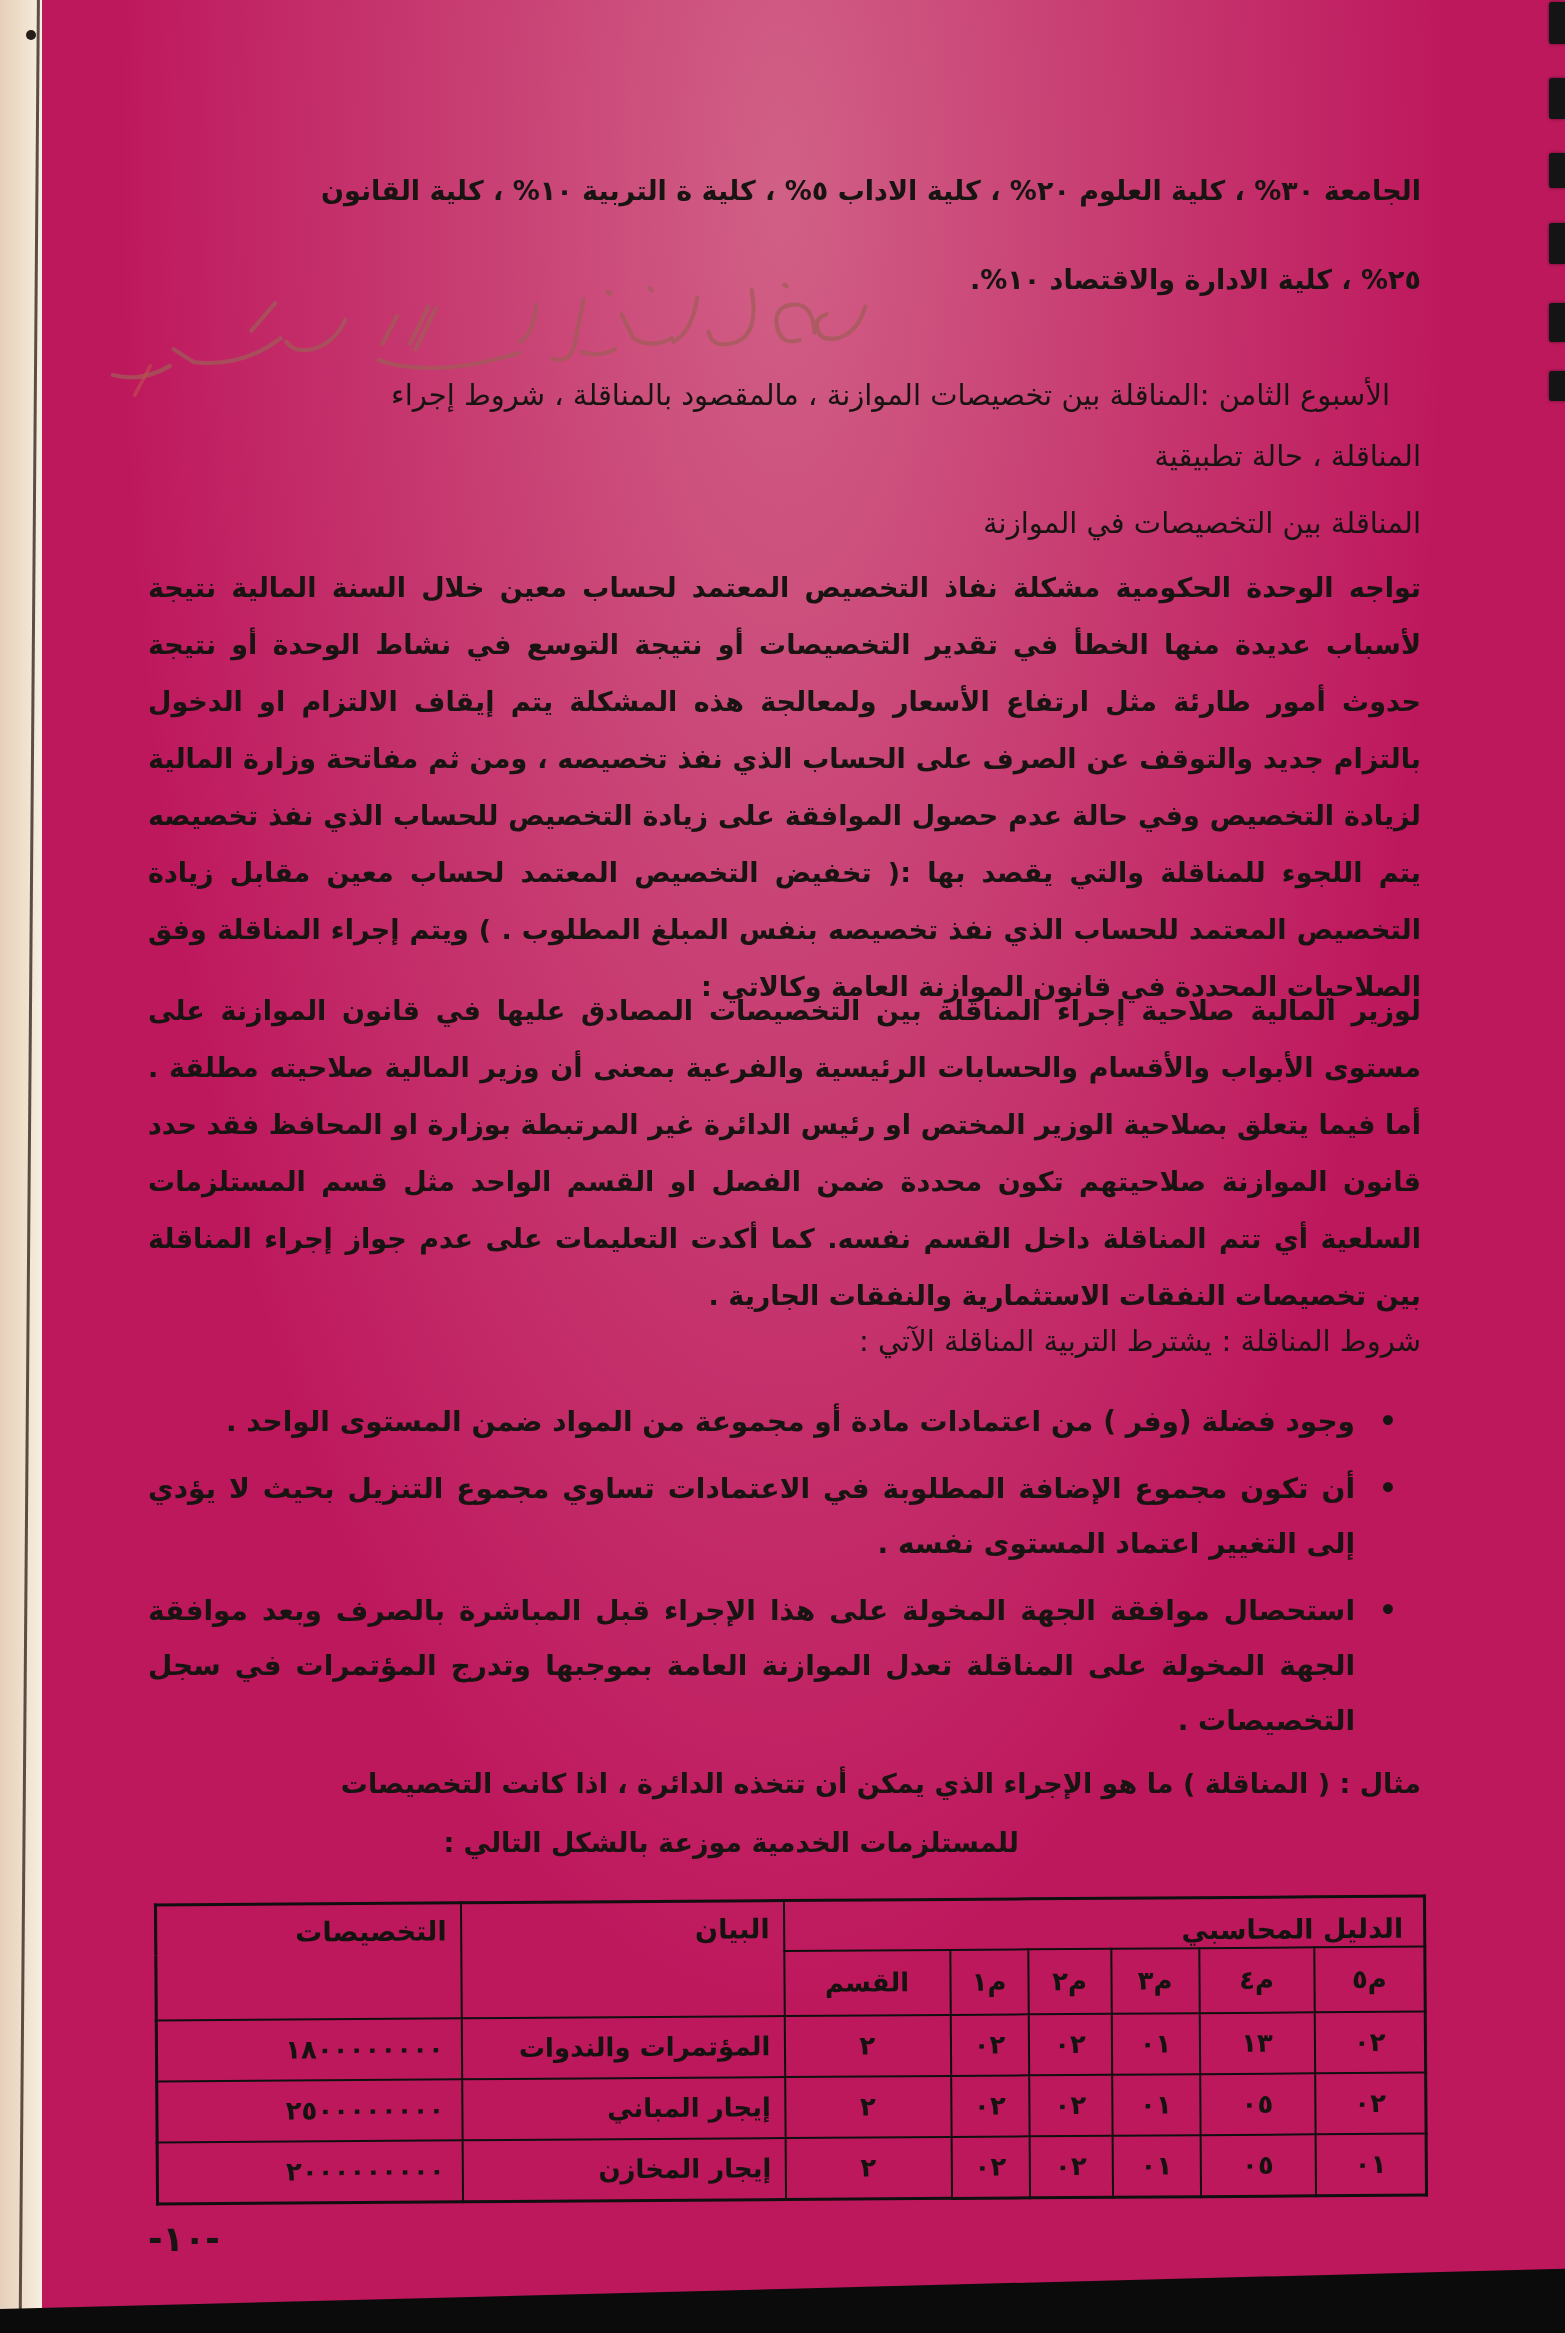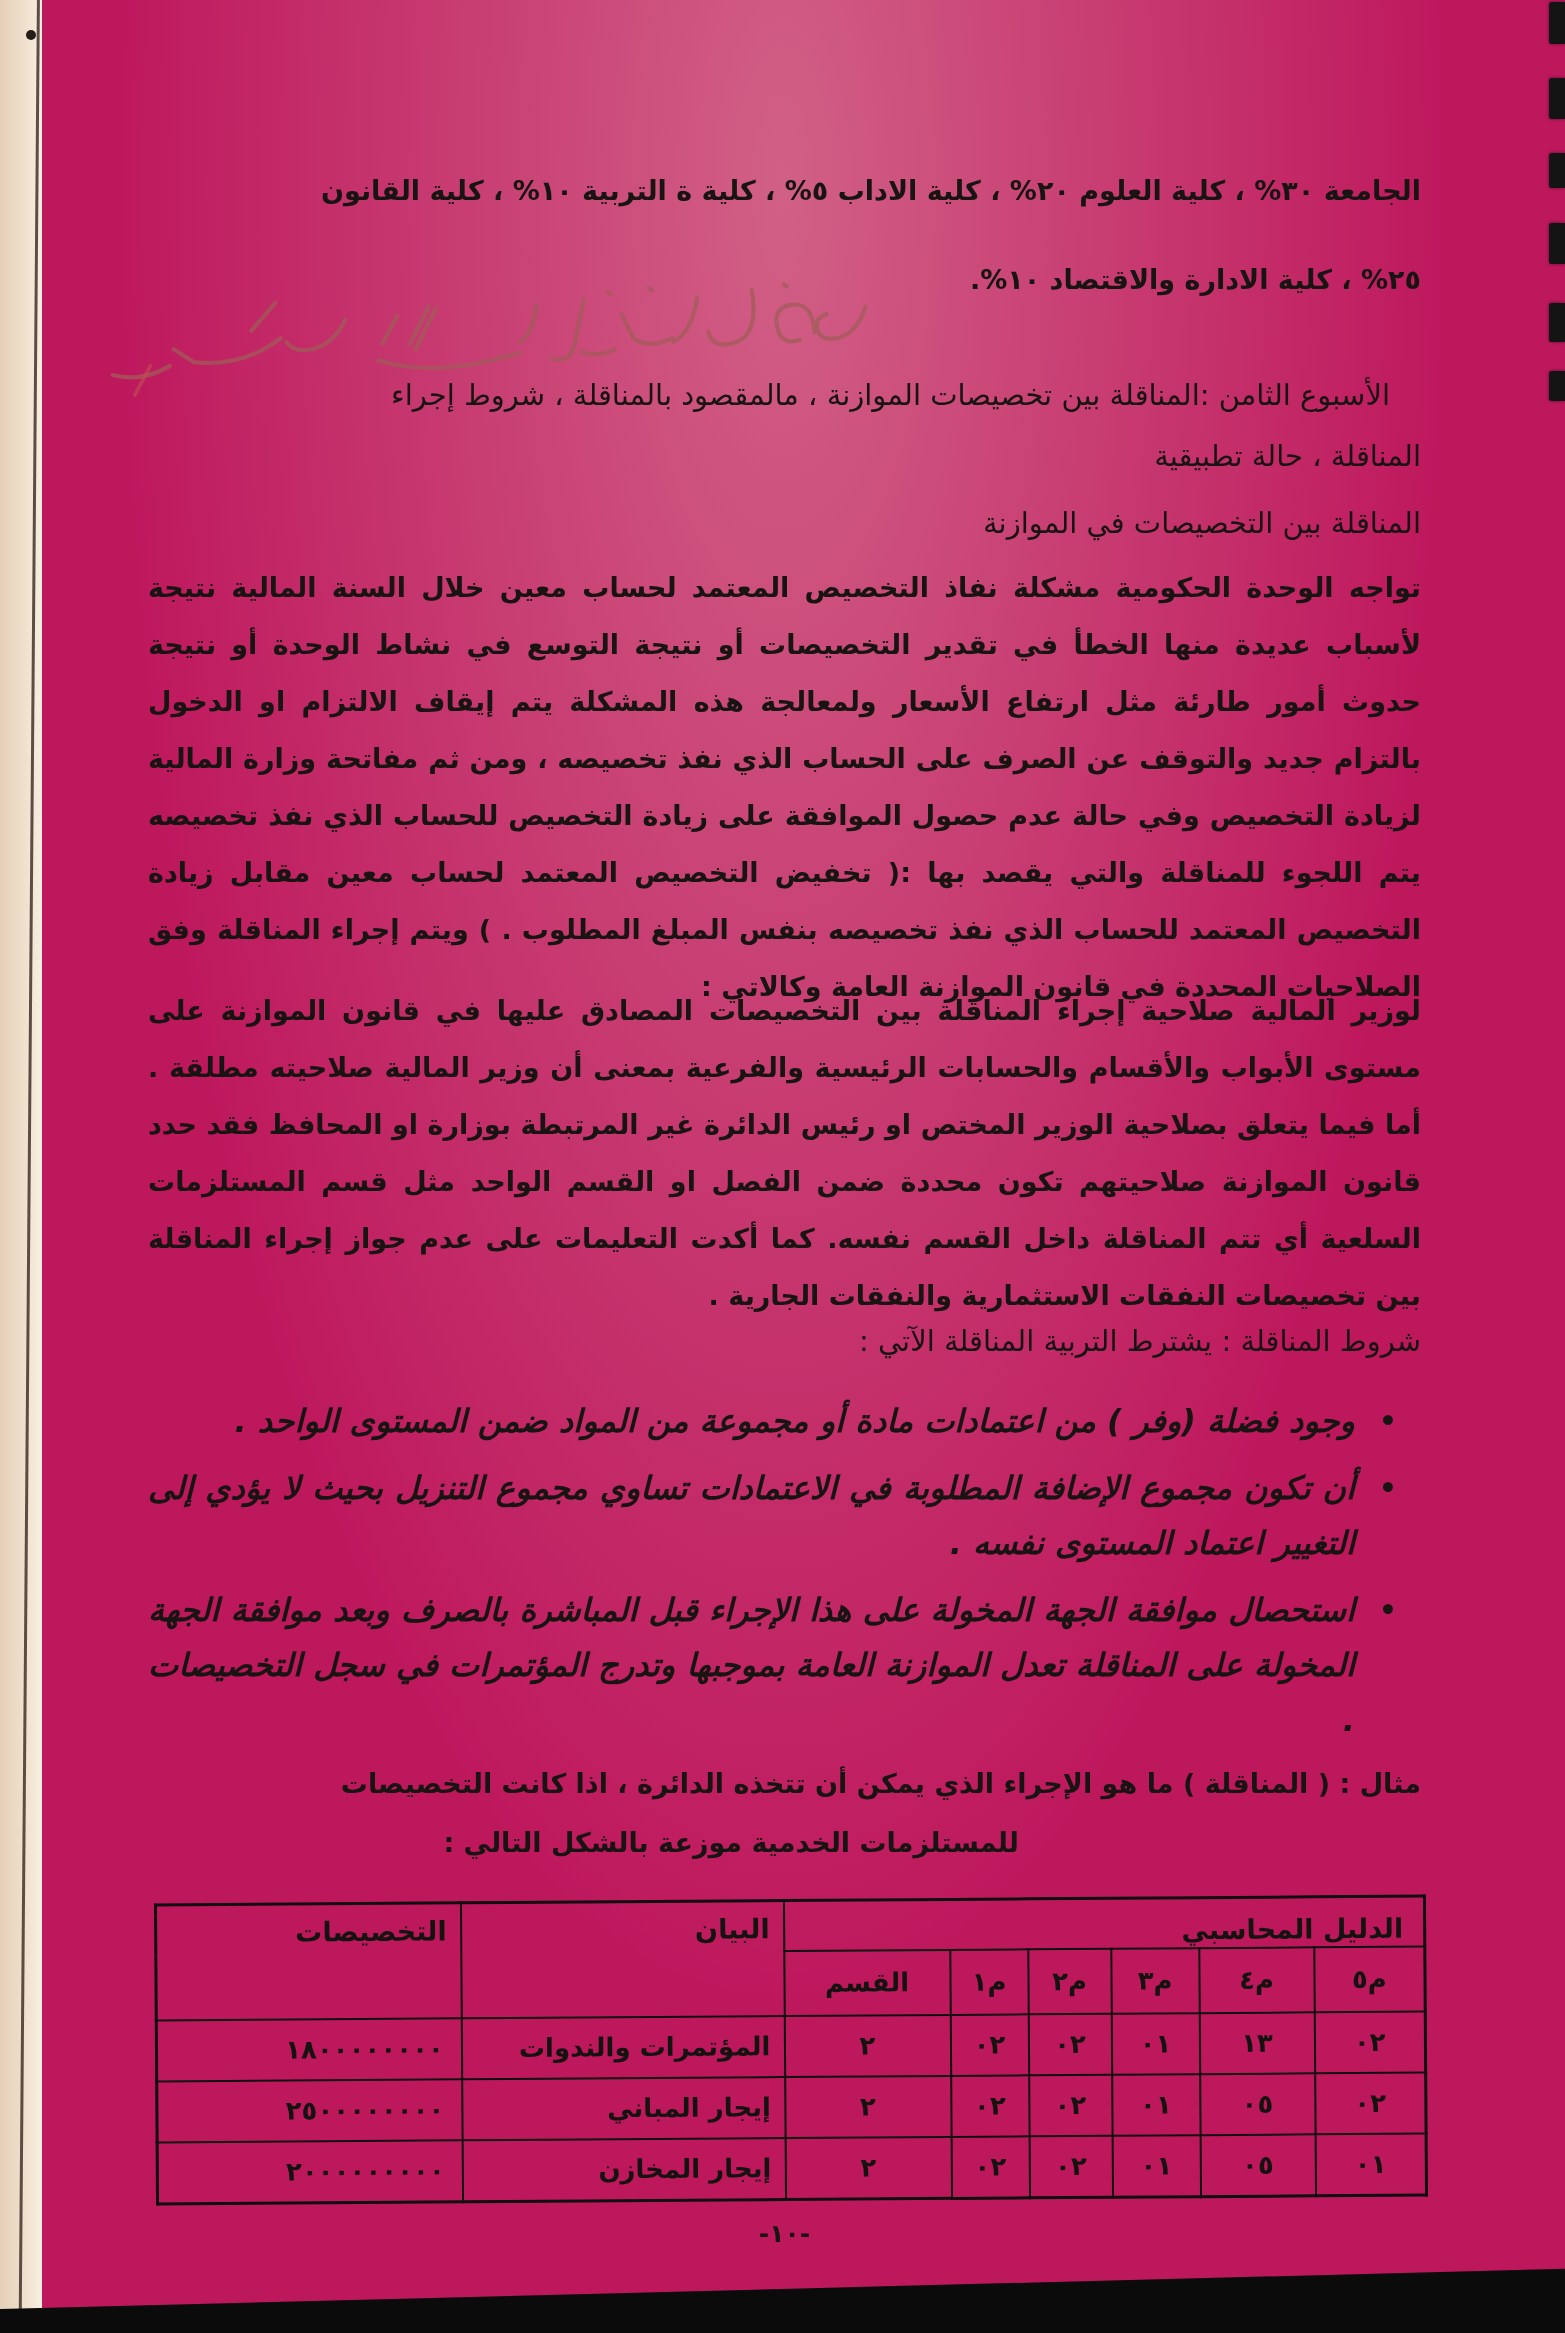--- a/index.html
+++ b/index.html
@@ -23,35 +23,35 @@
         box-shadow:0 0 3.7px rgba(0,0,0,.5);}
   .bottom-bar{position:absolute;left:0;bottom:0;width:1565px;height:66px;background:#0b0b0b;
         clip-path:polygon(0 42px,100% 1.8px,100% 100%,0 100%);}
   
   .handwriting{position:absolute;left:85px;top:277px;width:796px;height:126px;}
   .red-tick{position:absolute;left:133px;top:364px;width:20px;height:33px;}
   
   .bullets{position:absolute;left:148px;right:144px;direction:rtl;}
   .bullet{display:flex;direction:rtl;margin-bottom:12px;}
   .bullet .dot{flex:0 0 66px;text-align:center;font-size:28px;line-height:55px;font-weight:bold;}
-  .bullet .btxt{flex:1;font-size:32px;font-weight:bold;line-height:55px;text-align:justify;font-style:italic;}
+  .bullet .btxt{flex:1;font-size:28px;font-weight:bold;line-height:55px;text-align:justify;}
   
   .tbl-wrap{position:absolute;left:155px;right:138px;top:1899px;transform:rotate(-0.4deg);}
   table{border-collapse:collapse;width:100%;direction:rtl;table-layout:fixed;
         font-family:"DejaVu Sans",sans-serif;}
   td{border:2.8px solid #0f0f0f;font-size:26px;font-weight:bold;color:#151310;}
   table{border:3.7px solid #0f0f0f;}
   .gh{height:46px;text-align:right;padding:0 20px 1.8px 0;vertical-align:bottom;font-size:27px;}
   .sh{height:61px;text-align:center;vertical-align:middle;}
   .hv{vertical-align:top;text-align:right;padding:11px 13px 0 0;font-size:27px;}
   .dr td{height:57px;text-align:center;}
   .dr .bayan{text-align:right;padding-left:5.5px;padding-right:13px;}
   .dr .alloc{text-align:right;padding-right:16.6px;letter-spacing:0.9px;}
-  .pagenum{position:absolute;left:148px;right:144px;top:2219px;text-align:center;
-        font-size:25px;font-weight:bold;letter-spacing:1.8px;}
+  .pagenum{position:absolute;left:148px;right:144px;top:2219px;text-align:left;
+        font-size:35px;font-weight:bold;letter-spacing:1.8px;}
 </style>
 </head>
 <body>
 
 <div class="page">
 
   <div class="scan-strip"></div>
   <div class="edge-line"></div>
   <div class="ink-dot"></div>
   <div class="bind-mark" style="top:1.8px;height:42px;"></div>

